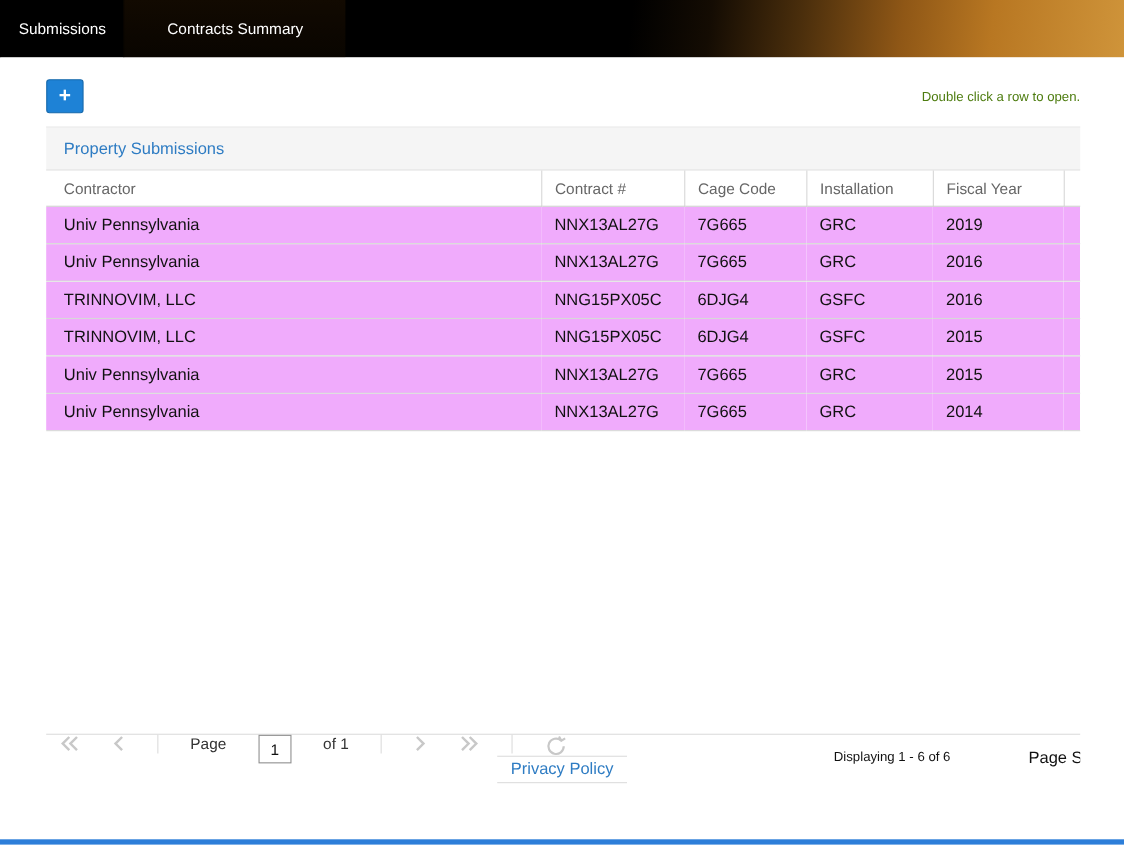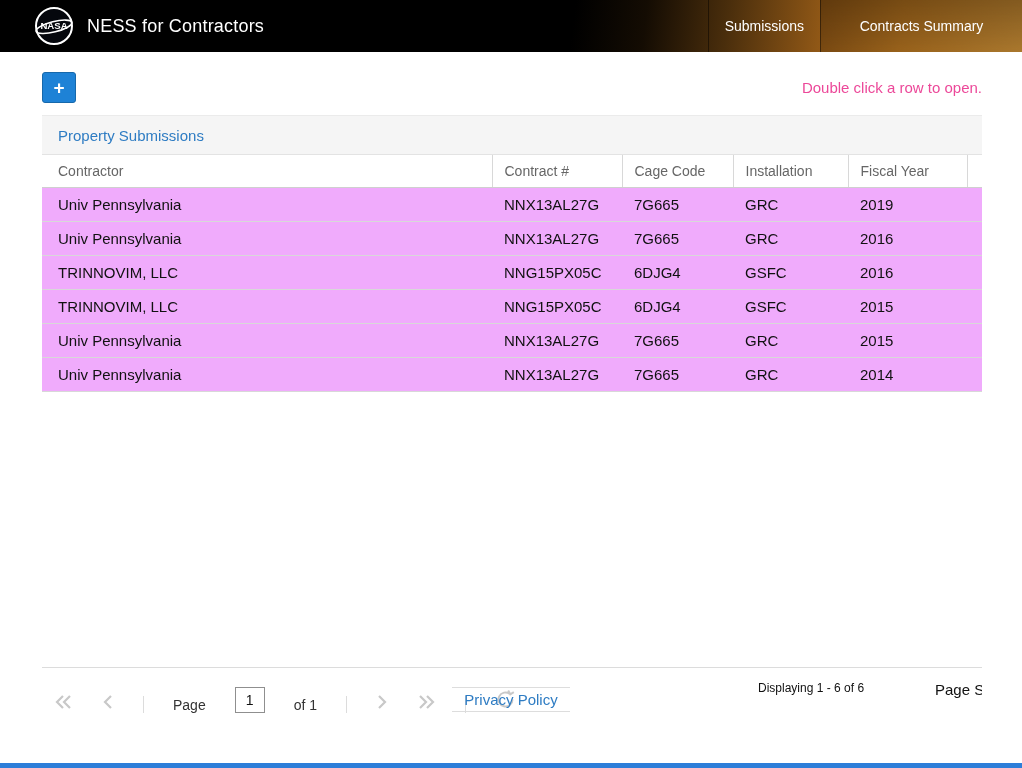--- a/index.html
+++ b/index.html
@@ -27,21 +27,21 @@
     background:linear-gradient(to bottom, rgba(40,22,2,0.45), rgba(40,22,2,0.22));
   }
 
   
   .toolbar { display:flex; justify-content:space-between; align-items:center; padding:20px 40px 0 42px; }
   .add-btn {
     width:34px; height:31px; background:#1e82d6; border:1px solid #1668ab; border-radius:3px;
     color:#fff; font-size:19px; font-weight:bold; line-height:1; cursor:pointer;
     font-family:"Liberation Sans", sans-serif;
   }
-  .hint { font-size:15px; color:#ec4899; }
+  .hint { font-size:12px; color:#4d7c0f; }
 
   
   .panel { margin:12px 40px 0 42px; }
   .panel-header {
     height:40px; line-height:40px; background:#f5f5f5;
     border-top:1px solid #ebebeb; border-bottom:1px solid #e3e3e3;
     padding-left:16px; color:#2e7cc3; font-size:15px;
   }
   table { width:100%; border-collapse:collapse; table-layout:fixed; }
   th {
@@ -52,21 +52,21 @@
   th.spacer { border-right:none; cursor:default; }
   th:first-child, td:first-child { padding-left:16px; }
   td {
     font-size:15px; color:#111; padding:8px 12px; border-bottom:1px solid #d8d8d8;
     overflow:hidden; white-space:nowrap;
   }
   tbody tr { cursor:pointer; background:#f0abfc; }
 
   
   .pagination { position:absolute; top:667px; left:42px; width:940px; height:45px; border-top:1px solid #dcdcdc; }
-  .pag-left { display:flex; align-items:flex-end; gap:29px; padding-left:12px; height:45px; }
+  .pag-left { display:flex; align-items:flex-start; gap:29px; padding-left:12px; height:45px; }
   .pag-sep { width:1px; height:17px; background:#dcdcdc; }
   .pag-btn { background:none; border:none; padding:0; cursor:pointer; display:flex; align-items:center; }
   .pag-label { font-size:14px; color:#333; }
   .page-input {
     width:30px; height:26px; border:1px solid #8f8f8f; font-size:14px; text-align:center;
     font-family:"Liberation Sans", sans-serif; color:#111;
   }
   .displaying { position:absolute; left:716px; top:13px; font-size:12px; color:#111; white-space:nowrap; }
   .page-size { position:absolute; left:893px; top:13px; width:47px; overflow:hidden; white-space:nowrap; font-size:15px; color:#111; }
 
@@ -75,30 +75,20 @@
   .privacy-link {
     display:inline-block; color:#2e7cc3; font-size:15px; text-decoration:none;
     border-top:1px solid #ddd; border-bottom:1px solid #ddd; padding:3px 12px; cursor:pointer;
   }
   .bottom-bar { position:absolute; bottom:0; left:0; width:100%; height:5px; background:#2d7ed9; }
 </style>
 </head>
 <body>
 
 <header class="app-header">
-  <div class="brand">
-    <span class="logo">
-      <svg width="40" height="40" viewBox="0 0 100 100">
-        <circle cx="50" cy="50" r="45" fill="#05070d" stroke="#fff" stroke-width="5"></circle>
-        <ellipse cx="50" cy="52" rx="46" ry="13" fill="none" stroke="#fff" stroke-width="4" transform="rotate(-14 50 52)"></ellipse>
-        <text x="50" y="58" font-size="24" fill="#fff" text-anchor="middle" font-family="Liberation Sans, sans-serif" font-weight="bold">NASA</text>
-      </svg>
-    </span>
-    <span class="app-title">NESS for Contractors</span>
-  </div>
   <nav class="nav">
     <div class="nav-item submissions">Submissions</div>
     <div class="nav-item active">Contracts Summary</div>
   </nav>
 </header>
 
 <div class="toolbar">
   <button class="add-btn">+</button>
   <span class="hint">Double click a row to open.</span>
 </div>

